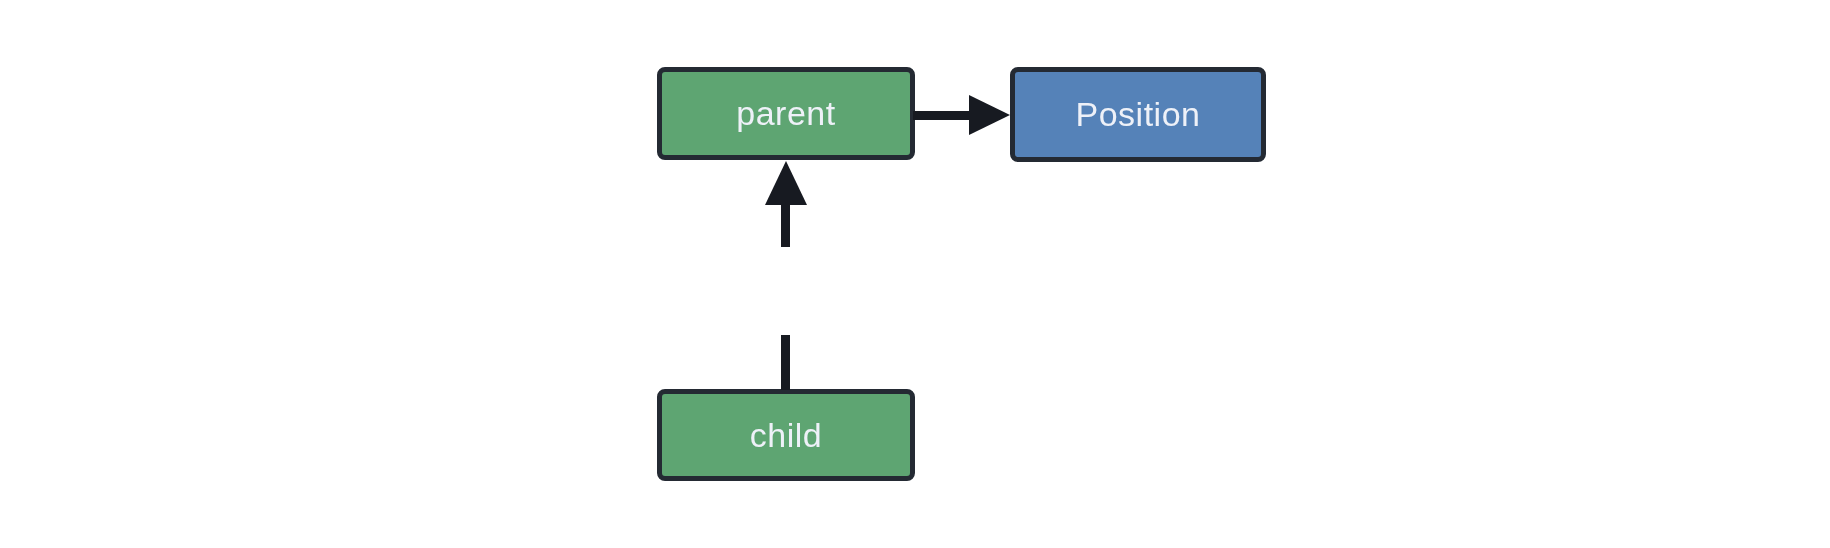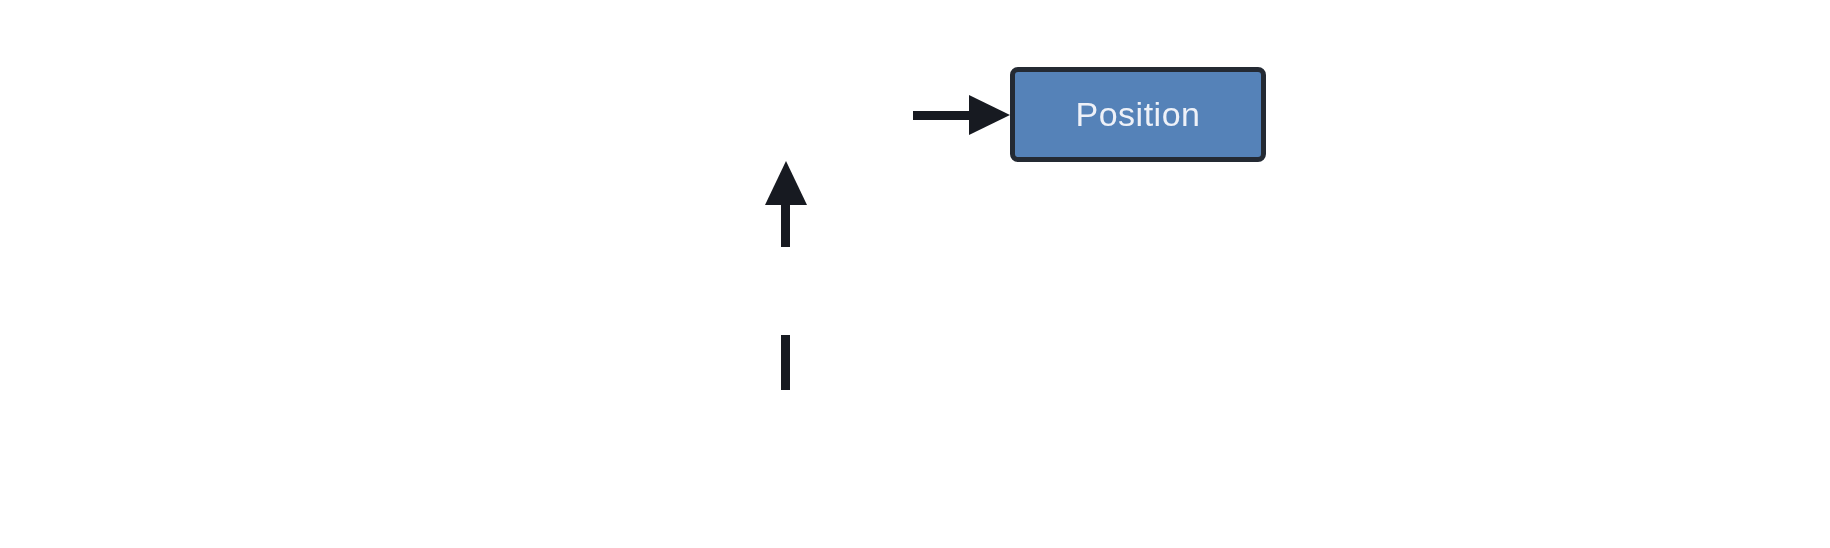--- a/index.html
+++ b/index.html
@@ -57,26 +57,32 @@
   #edge-v-shaft { left: 781px; top: 201px; width: 9px; height: 46px; }
 
   
   #edge-line { left: 781px; top: 335px; width: 9px; height: 55px; }
 </style>
 </head>
 <body>
 
 <div id="canvas">
 
+  <div id="node-parent" class="node node-green">
+    <span>parent</span>
+  </div>
 
   <div id="node-position" class="node node-blue">
     <span>Position</span>
   </div>
 
 
+  <div id="node-child" class="node node-green">
+    <span>child</span>
+  </div>
 
   <div id="edge-h-shaft" class="edge-part shaft"></div>
   <div id="edge-h-head" class="edge-part"></div>
 
   <div id="edge-v-head" class="edge-part"></div>
   <div id="edge-v-shaft" class="edge-part shaft"></div>
 
   <div id="edge-line" class="edge-part shaft"></div>
 
 </div>

